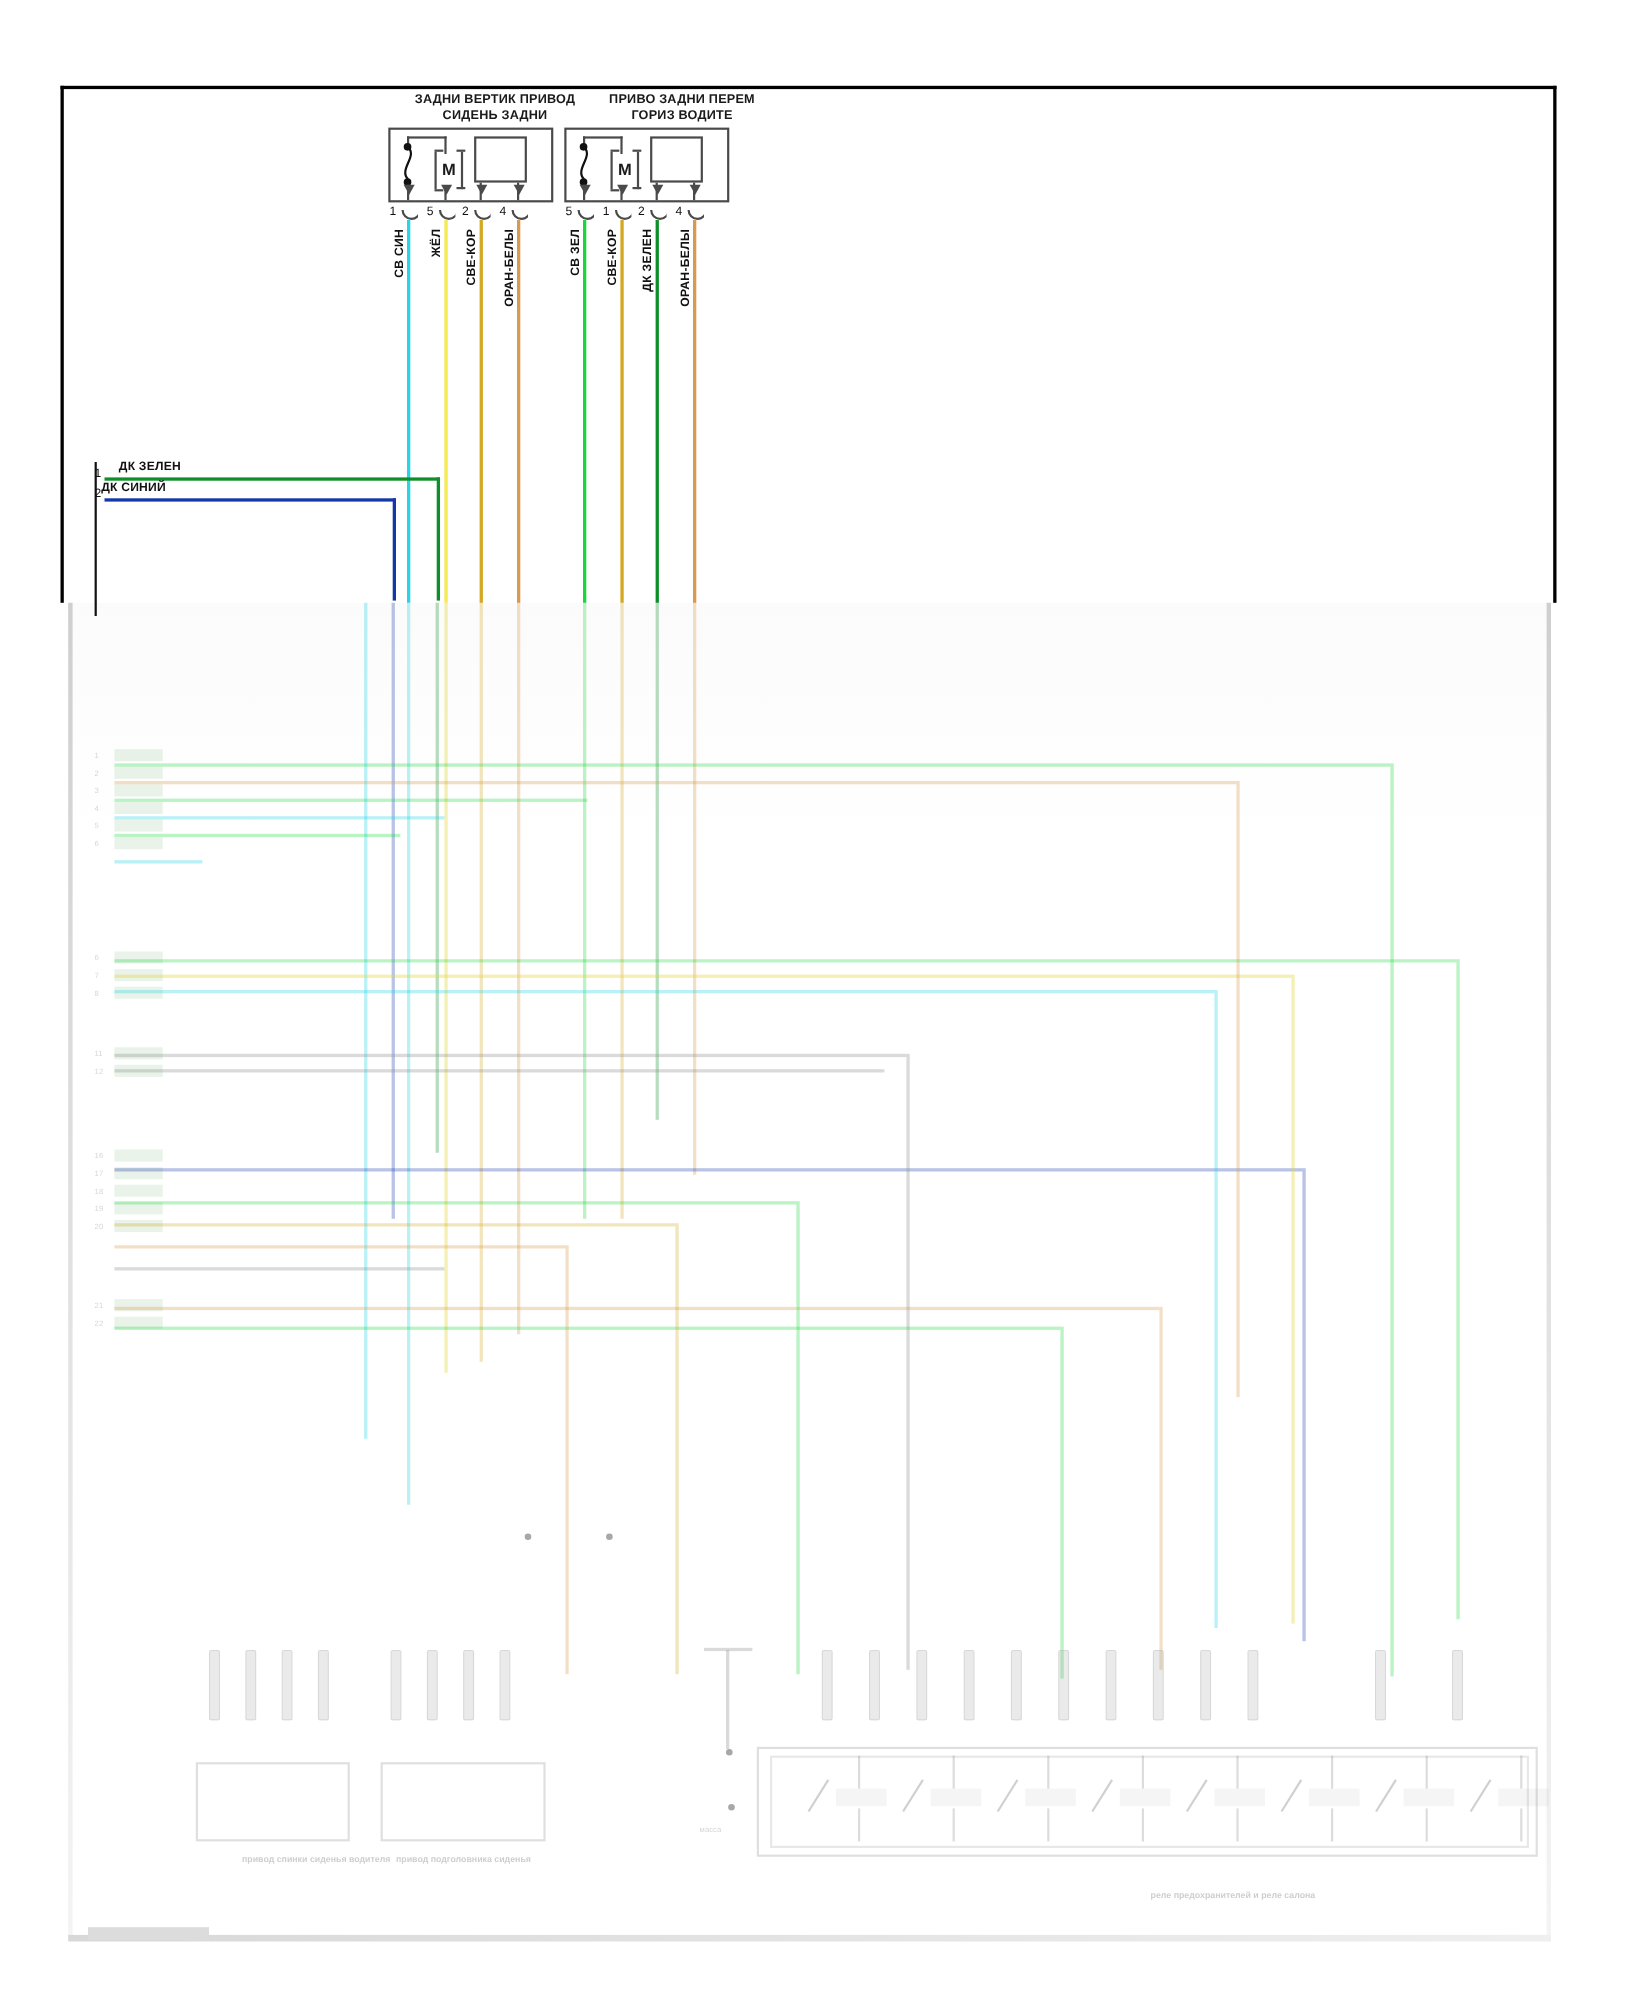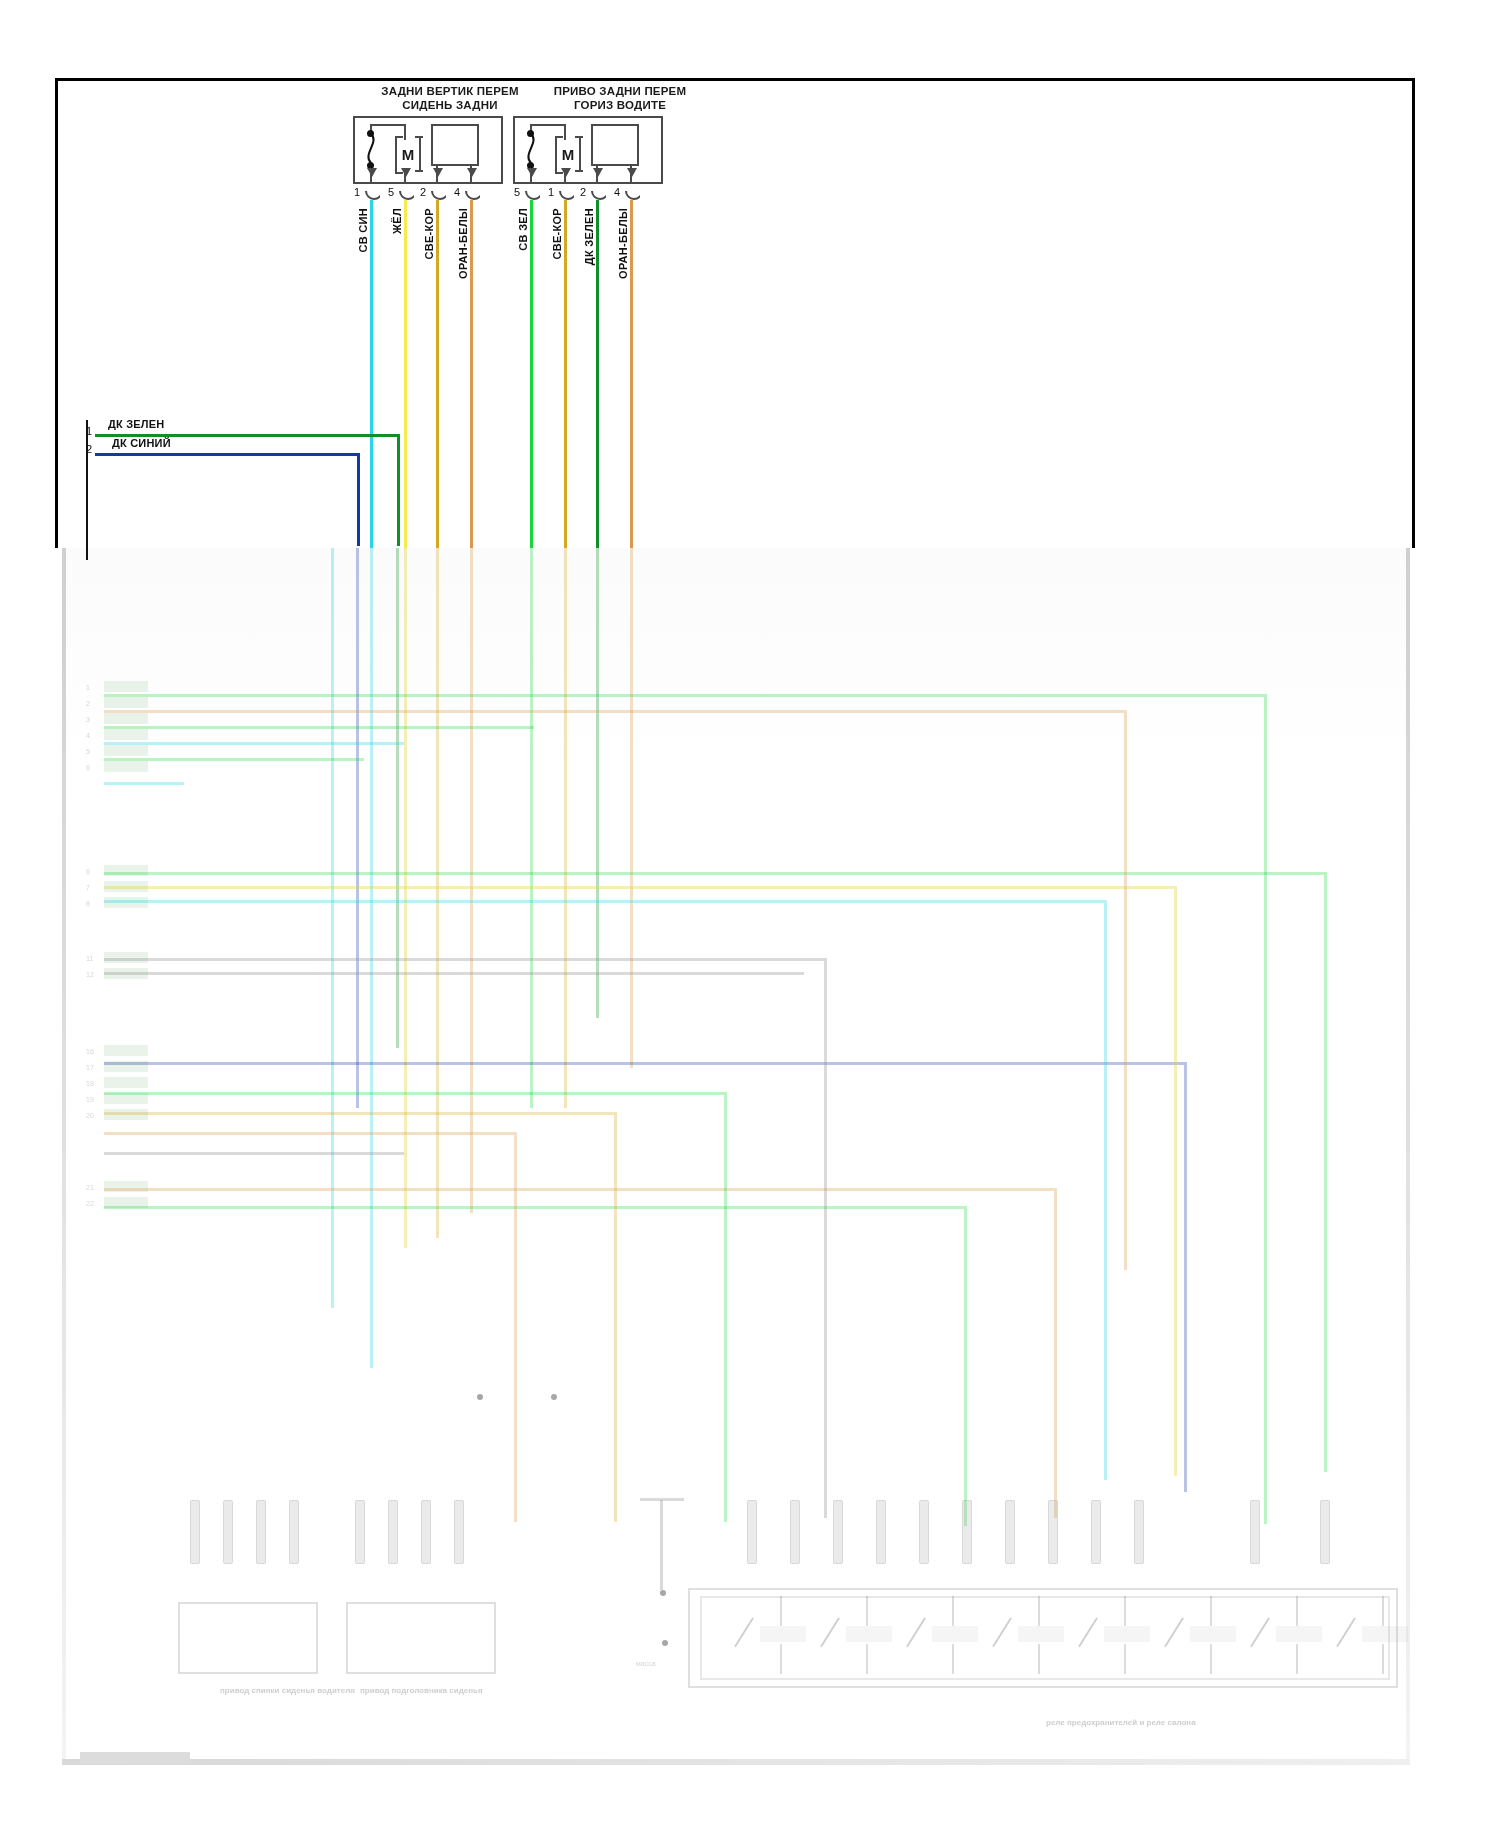--- a/index.html
+++ b/index.html
@@ -213,21 +213,21 @@
       <div class="gbox" style="left: 1362px; top: 1626px; width: 46px; height: 16px; background: rgba(170, 170, 170, 0.12); border: none;"></div>
       <div class="gwire" style="left: 1382px; top: 1596px; width: 2px; height: 30px; background: rgba(140, 140, 140, 0.3);"></div>
       <div class="gwire" style="left: 1382px; top: 1644px; width: 2px; height: 30px; background: rgba(140, 140, 140, 0.3);"></div>
       <div class="gwire" style="left: 660px; top: 1500px; width: 3px; height: 90px; background: rgba(140, 140, 140, 0.32);"></div>
       <div class="gwire" style="left: 640px; top: 1498px; width: 44px; height: 3px; background: rgba(140, 140, 140, 0.32);"></div>
       <div class="gtext-s" style="left: 636px; top: 1660px;">масса</div>
       <div style="position: absolute; left: 62px; top: 1759px; width: 1348px; height: 6px; background: linear-gradient(90deg, rgb(216, 216, 216), rgb(239, 239, 239));"></div>
       <div style="position: absolute; left: 80px; top: 1752px; width: 110px; height: 12px; background: rgb(220, 220, 220);"></div>
     </div>
 
-  <div class="ctitle" style="left:340px;top:84px;width:220px;">ЗАДНИ ВЕРТИК ПЕРЕМ</div>
+  <div class="ctitle" style="left:340px;top:84px;width:220px;">ЗАДНИ ВЕРТИК ПРИВОД</div>
   <div class="ctitle" style="left:340px;top:98px;width:220px;">СИДЕНЬ ЗАДНИ</div>
 
   <div class="cbox" style="left:353px;top:116px;width:150px;height:68px;"></div>
 
   <div class="wireseg" style="left:370px;top:124px;width:2px;height:8px;"></div>
   <div class="wireseg" style="left:370px;top:124px;width:36px;height:2px;"></div>
   <div class="dot" style="left:367px;top:130px;"></div>
   <div class="dot" style="left:367px;top:162px;"></div>
   <svg style="position:absolute;left:362px;top:132px;" width="22" height="34">
     <path d="M9,2 C18,10 0,22 9,31" stroke="#111" stroke-width="2" fill="none"></path>
@@ -309,17 +309,17 @@
     </div>
 
   <div class="wireseg" style="left:86px;top:420px;width:2px;height:140px;background:#111;"></div>
 
   <div class="lpin" style="left:86px;top:425px;">1</div>
   <div class="lname" style="left:108px;top:418px;">ДК ЗЕЛЕН</div>
   <div class="wire-h" style="left:95px;top:434px;width:305px;background:#0f8f2a;"></div>
   <div class="wire" style="left:397px;top:434px;height:112px;background:#0f8f2a;"></div>
 
   <div class="lpin" style="left:86px;top:443px;">2</div>
-  <div class="lname" style="left:112px;top:437px;">ДК СИНИЙ</div>
+  <div class="lname" style="left:92px;top:437px;">ДК СИНИЙ</div>
   <div class="wire-h" style="left:95px;top:453px;width:265px;background:#1438a8;"></div>
   <div class="wire" style="left:357px;top:453px;height:93px;background:#1438a8;"></div>
 
 </div>
 
 </body></html>

